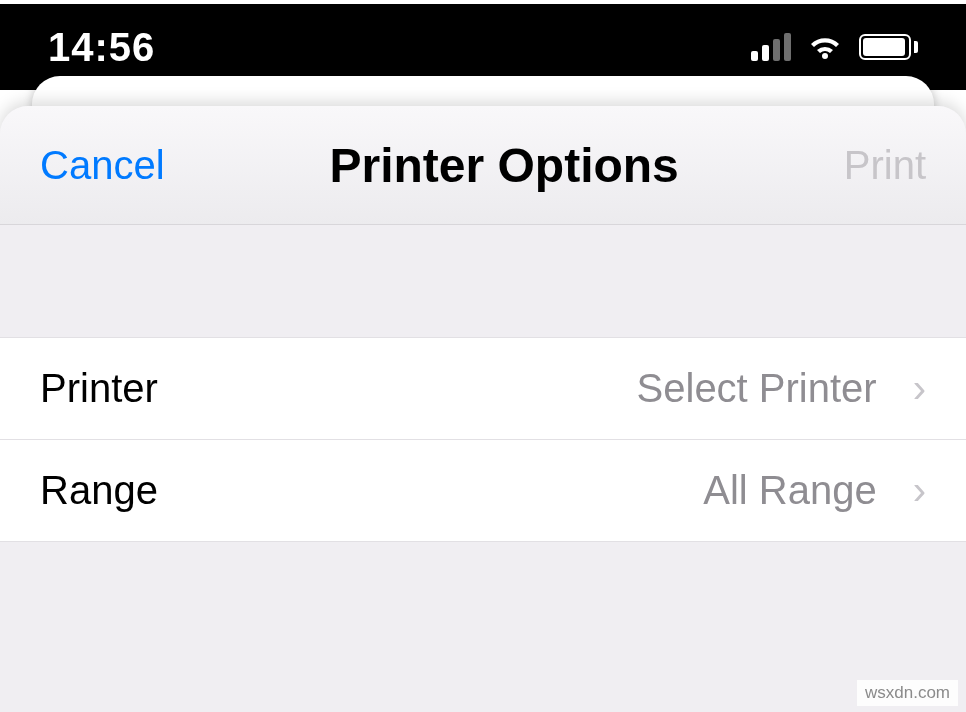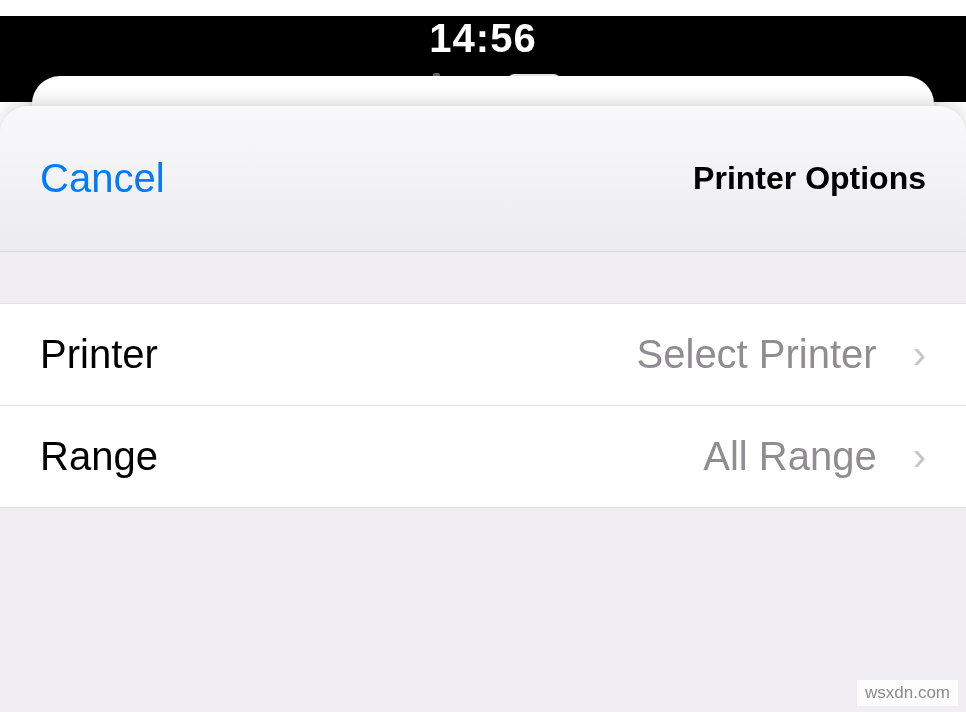--- a/index.html
+++ b/index.html
@@ -1,42 +1,42 @@
 <!DOCTYPE html>
 <html><head>
   <meta charset="utf-8">
   <style>
     * { margin:0; padding:0; box-sizing:border-box; }
     html,body { width:966px; height:712px; font-family:-apple-system,"Helvetica Neue",Helvetica,Arial,sans-serif; background:#fff; }
     .screen { width:966px; height:712px; position:relative; overflow:hidden; background:#fff; }
 
     
-    .statusbar { position:absolute; top:16px; left:0; right:0; height:86px; background:#000; color:#fff; display:flex; align-items:center; justify-content:space-between; padding:0 48px 0 48px;flex-direction:column; }
+    .statusbar { position:absolute; top:4px; left:0; right:0; height:86px; background:#000; color:#fff; display:flex; align-items:center; justify-content:space-between; padding:0 48px 0 48px; }
     .statusbar .time { font-size:40px; font-weight:600; letter-spacing:1px; }
     .status-icons { display:flex; align-items:center; gap:14px; }
     .signal { display:flex; align-items:flex-end; gap:4px; height:28px; }
     .signal .bar { width:7px; background:#fff; border-radius:2px; }
     .signal .bar.dim { background:#6e6e6e; }
     .wifi svg { display:block; }
     .battery { display:flex; align-items:center; gap:3px; }
     .battery .body { width:52px; height:26px; border:2.5px solid #fff; border-radius:6px; padding:2px; }
     .battery .fill { background:#fff; height:100%; border-radius:3px; }
     .battery .tip { width:4px; height:12px; background:#fff; border-radius:0 2px 2px 0; }
 
     
     .peek { position:absolute; top:76px; left:32px; right:32px; height:60px; background:#fff; border-radius:28px 28px 0 0; box-shadow:0 -2px 10px rgba(0,0,0,.2); }
 
     
     .sheet { position:absolute; top:106px; left:0; right:0; bottom:0; background:#f0eef2; border-radius:28px 28px 0 0; overflow:hidden; box-shadow:0 -4px 16px rgba(0,0,0,.15); }
-    .navbar { height:146px; background:linear-gradient(#f9f8fa,#ecebee); border-bottom:1px solid #d8d6da; display:flex; align-items:center; justify-content:space-between; padding:0 40px; }
+    .navbar { height:119px; background:linear-gradient(#f9f8fa,#ecebee); border-bottom:1px solid #d8d6da; display:flex; align-items:center; justify-content:space-between; padding:0 40px; }
     .navbar .cancel { color:#007aff; font-size:40px; font-weight:400; }
-    .navbar .title { color:#000; font-size:32px; font-weight:700; }
+    .navbar .title { color:#000; font-size:48px; font-weight:700; }
     .navbar .print { color:#c7c5c9; font-size:40px; font-weight:400; }
 
-    .group { margin-top:51px; background:#fff; border-top:1px solid #e2e0e4; }
+    .group { margin-top:112px; background:#fff; border-top:1px solid #e2e0e4; }
     .row { display:flex; align-items:center; justify-content:space-between; padding:0 40px; min-height:102px; border-bottom:1px solid #e2e0e4; }
     .row .label { font-size:40px; color:#000; font-weight:400; }
     .row .value { font-size:40px; color:#8f8d92; display:flex; align-items:center; gap:36px; }
     .chevron { color:#c7c5ca; font-size:40px; }
 
     .stepper { display:flex; align-items:center; background:#edecef; border-radius:14px; overflow:hidden; height:70px; }
     .stepper button { border:none; background:transparent; width:90px; height:70px; font-size:44px; display:flex; align-items:center; justify-content:center; color:#000; cursor:pointer; font-weight:400; }
     .stepper button.minus { color:#3a3a3c; }
     .stepper .divider { width:1px; height:40px; background:#d0cfd3; }
 
@@ -69,20 +69,21 @@
       </div>
     </div>
   </div>
 
   <div class="peek"></div>
 
   <div class="sheet">
     <div class="navbar">
       <div class="cancel">Cancel</div>
       <div class="title">Printer Options</div>
+      <div class="print">Print</div>
     </div>
 
     <div class="group">
 
       <div class="row">
         <div class="label">Printer</div>
         <div class="value">
           <span>Select Printer</span>
           <span class="chevron">›</span>
         </div>

